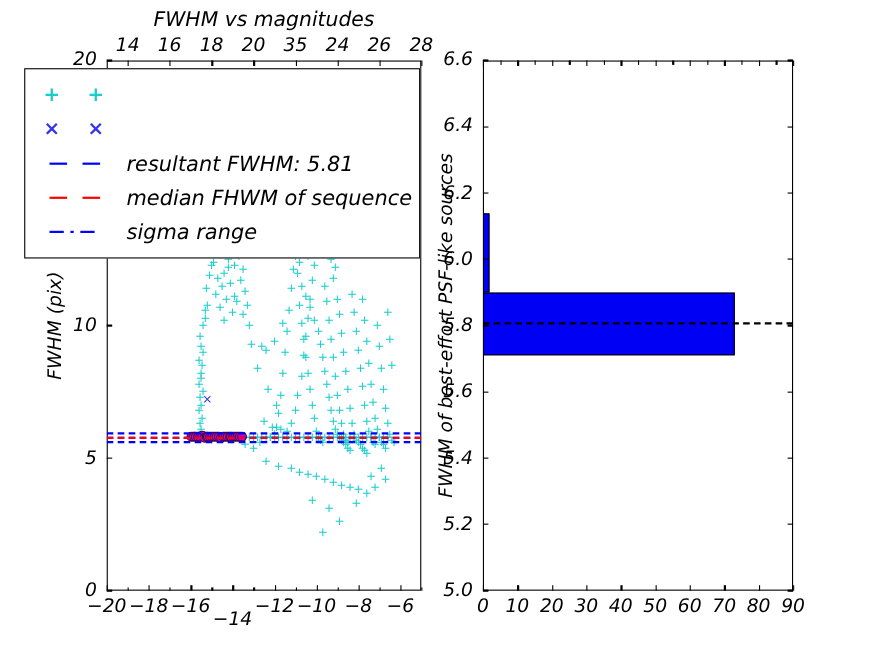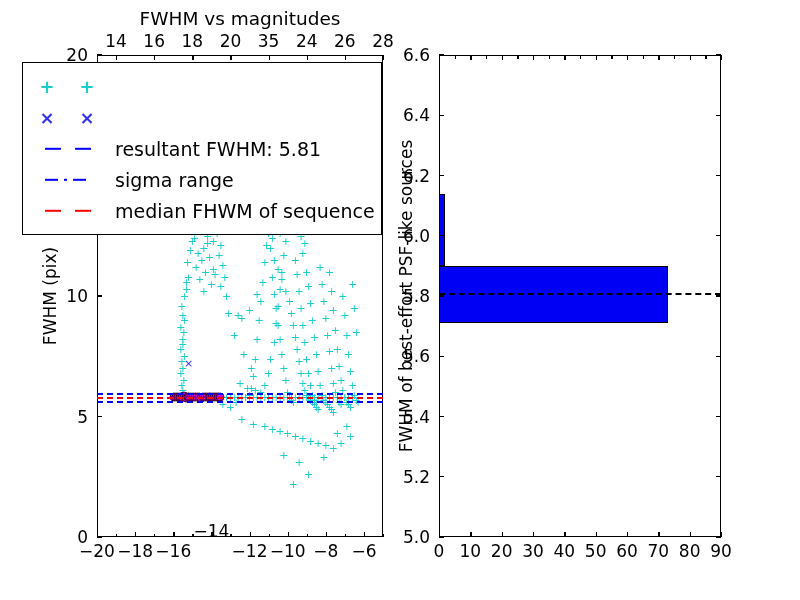--- a/index.html
+++ b/index.html
@@ -1,18 +1,18 @@
 <!DOCTYPE html>
 <html><head>
 <meta charset="utf-8">
 <style>
   html,body{margin:0;padding:0;background:#ffffff;}
   body{width:800px;height:600px;overflow:hidden;
        font-family:"DejaVu Sans","Liberation Sans",sans-serif;color:#000;}
-  #root{position:relative;width:725px;height:600px;}
+  #root{position:relative;width:725px;height:600px;font-style:italic;}
 
   .ax-frame{position:absolute;border:1.3px solid #000;box-sizing:border-box;background:#fff;}
 
   .tick{position:absolute;background:#000;}
   .tickx{width:1.3px;height:5px;}
   .ticky{height:1.3px;width:5px;}
 
   .lbl{position:absolute;font-size:17px;line-height:17px;white-space:nowrap;color:#000;}
   .lbl-c{transform:translateX(-50%);text-align:center;}
   .lbl-r{transform:translateY(-50%);text-align:right;}
@@ -353,21 +353,21 @@
       <div class="hline" style="left: 0px; top: 346.076px; width: 286px; border-top: 2.2px dashed rgb(0, 0, 255);"></div>
     </div>
   <div id="lp-axes">
       <div class="tick tickx" style="left: 97px; top: 532px;"></div>
       <div class="lbl lbl-c" style="left: 97px; top: 543px;">−20</div>
       <div class="tick tickx" style="left: 135.133px; top: 532px;"></div>
       <div class="lbl lbl-c" style="left: 135.133px; top: 543px;">−18</div>
       <div class="tick tickx" style="left: 173.267px; top: 532px;"></div>
       <div class="lbl lbl-c" style="left: 173.267px; top: 543px;">−16</div>
       <div class="tick tickx" style="left: 211.4px; top: 532px;"></div>
-      <div class="lbl lbl-c" style="left: 211.4px; top: 523px;">−14</div>
+      <div class="lbl lbl-c" style="left: 211.4px; top: 555px;">−14</div>
       <div class="tick tickx" style="left: 249.533px; top: 532px;"></div>
       <div class="lbl lbl-c" style="left: 249.533px; top: 543px;">−12</div>
       <div class="tick tickx" style="left: 287.667px; top: 532px;"></div>
       <div class="lbl lbl-c" style="left: 287.667px; top: 543px;">−10</div>
       <div class="tick tickx" style="left: 325.8px; top: 532px;"></div>
       <div class="lbl lbl-c" style="left: 325.8px; top: 543px;">−8</div>
       <div class="tick tickx" style="left: 363.933px; top: 532px;"></div>
       <div class="lbl lbl-c" style="left: 363.933px; top: 543px;">−6</div>
       <div class="tick tickx" style="left: 116.067px; top: 533.5px; height: 3.5px;"></div>
       <div class="tick tickx" style="left: 154.2px; top: 533.5px; height: 3.5px;"></div>
@@ -419,32 +419,32 @@
       </div>
       <div class="leg-row">
         <div class="leg-art">
           <span class="leg-seg" style="left: 22px; width: 16px; background: rgb(0, 0, 255);"></span>
           <span class="leg-seg" style="left: 52px; width: 16px; background: rgb(0, 0, 255);"></span>
         </div>
         <div class="leg-txt">resultant FWHM: 5.81</div>
       </div>
       <div class="leg-row">
         <div class="leg-art">
+          <span class="leg-seg" style="left: 22px; width: 16px; background: rgb(255, 0, 0);"></span>
+          <span class="leg-seg" style="left: 52px; width: 16px; background: rgb(255, 0, 0);"></span>
+        </div>
+        <div class="leg-txt">median FHWM of sequence</div>
+      </div>
+      <div class="leg-row">
+        <div class="leg-art">
           <span class="leg-seg" style="left: 22px; width: 13px; background: rgb(0, 0, 255);"></span>
           <span class="leg-seg" style="left: 41px; width: 3px; background: rgb(0, 0, 255);"></span>
           <span class="leg-seg" style="left: 50px; width: 13px; background: rgb(0, 0, 255);"></span>
         </div>
         <div class="leg-txt">sigma range</div>
-      </div>
-      <div class="leg-row">
-        <div class="leg-art">
-          <span class="leg-seg" style="left: 22px; width: 16px; background: rgb(255, 0, 0);"></span>
-          <span class="leg-seg" style="left: 52px; width: 16px; background: rgb(255, 0, 0);"></span>
-        </div>
-        <div class="leg-txt">median FHWM of sequence</div>
       </div>
     </div>
 
   <div id="rp-frame" class="ax-frame" style="left: 439px; top: 55px; width: 282px; height: 482px;"></div>
   <div id="rp-ylabel" class="vaxname" style="left: 396px; top: 296px;">FWHM of best-effort PSF-like sources</div>
   <div id="rp-marks" class="clip" style="left: 439px; top: 55px; width: 282px; height: 482px;">
       <div class="hbar" style="left: 0px; top: 210.875px; width: 228.733px; height: 57.2375px; background: rgb(0, 0, 245);"></div>
       <div class="hbar" style="left: 0px; top: 138.575px; width: 6.26667px; height: 72.3px; background: rgb(0, 0, 245);"></div>
       <div class="dashblack" style="left: 0px; top: 237.988px; width: 282px;"></div>
     </div>

